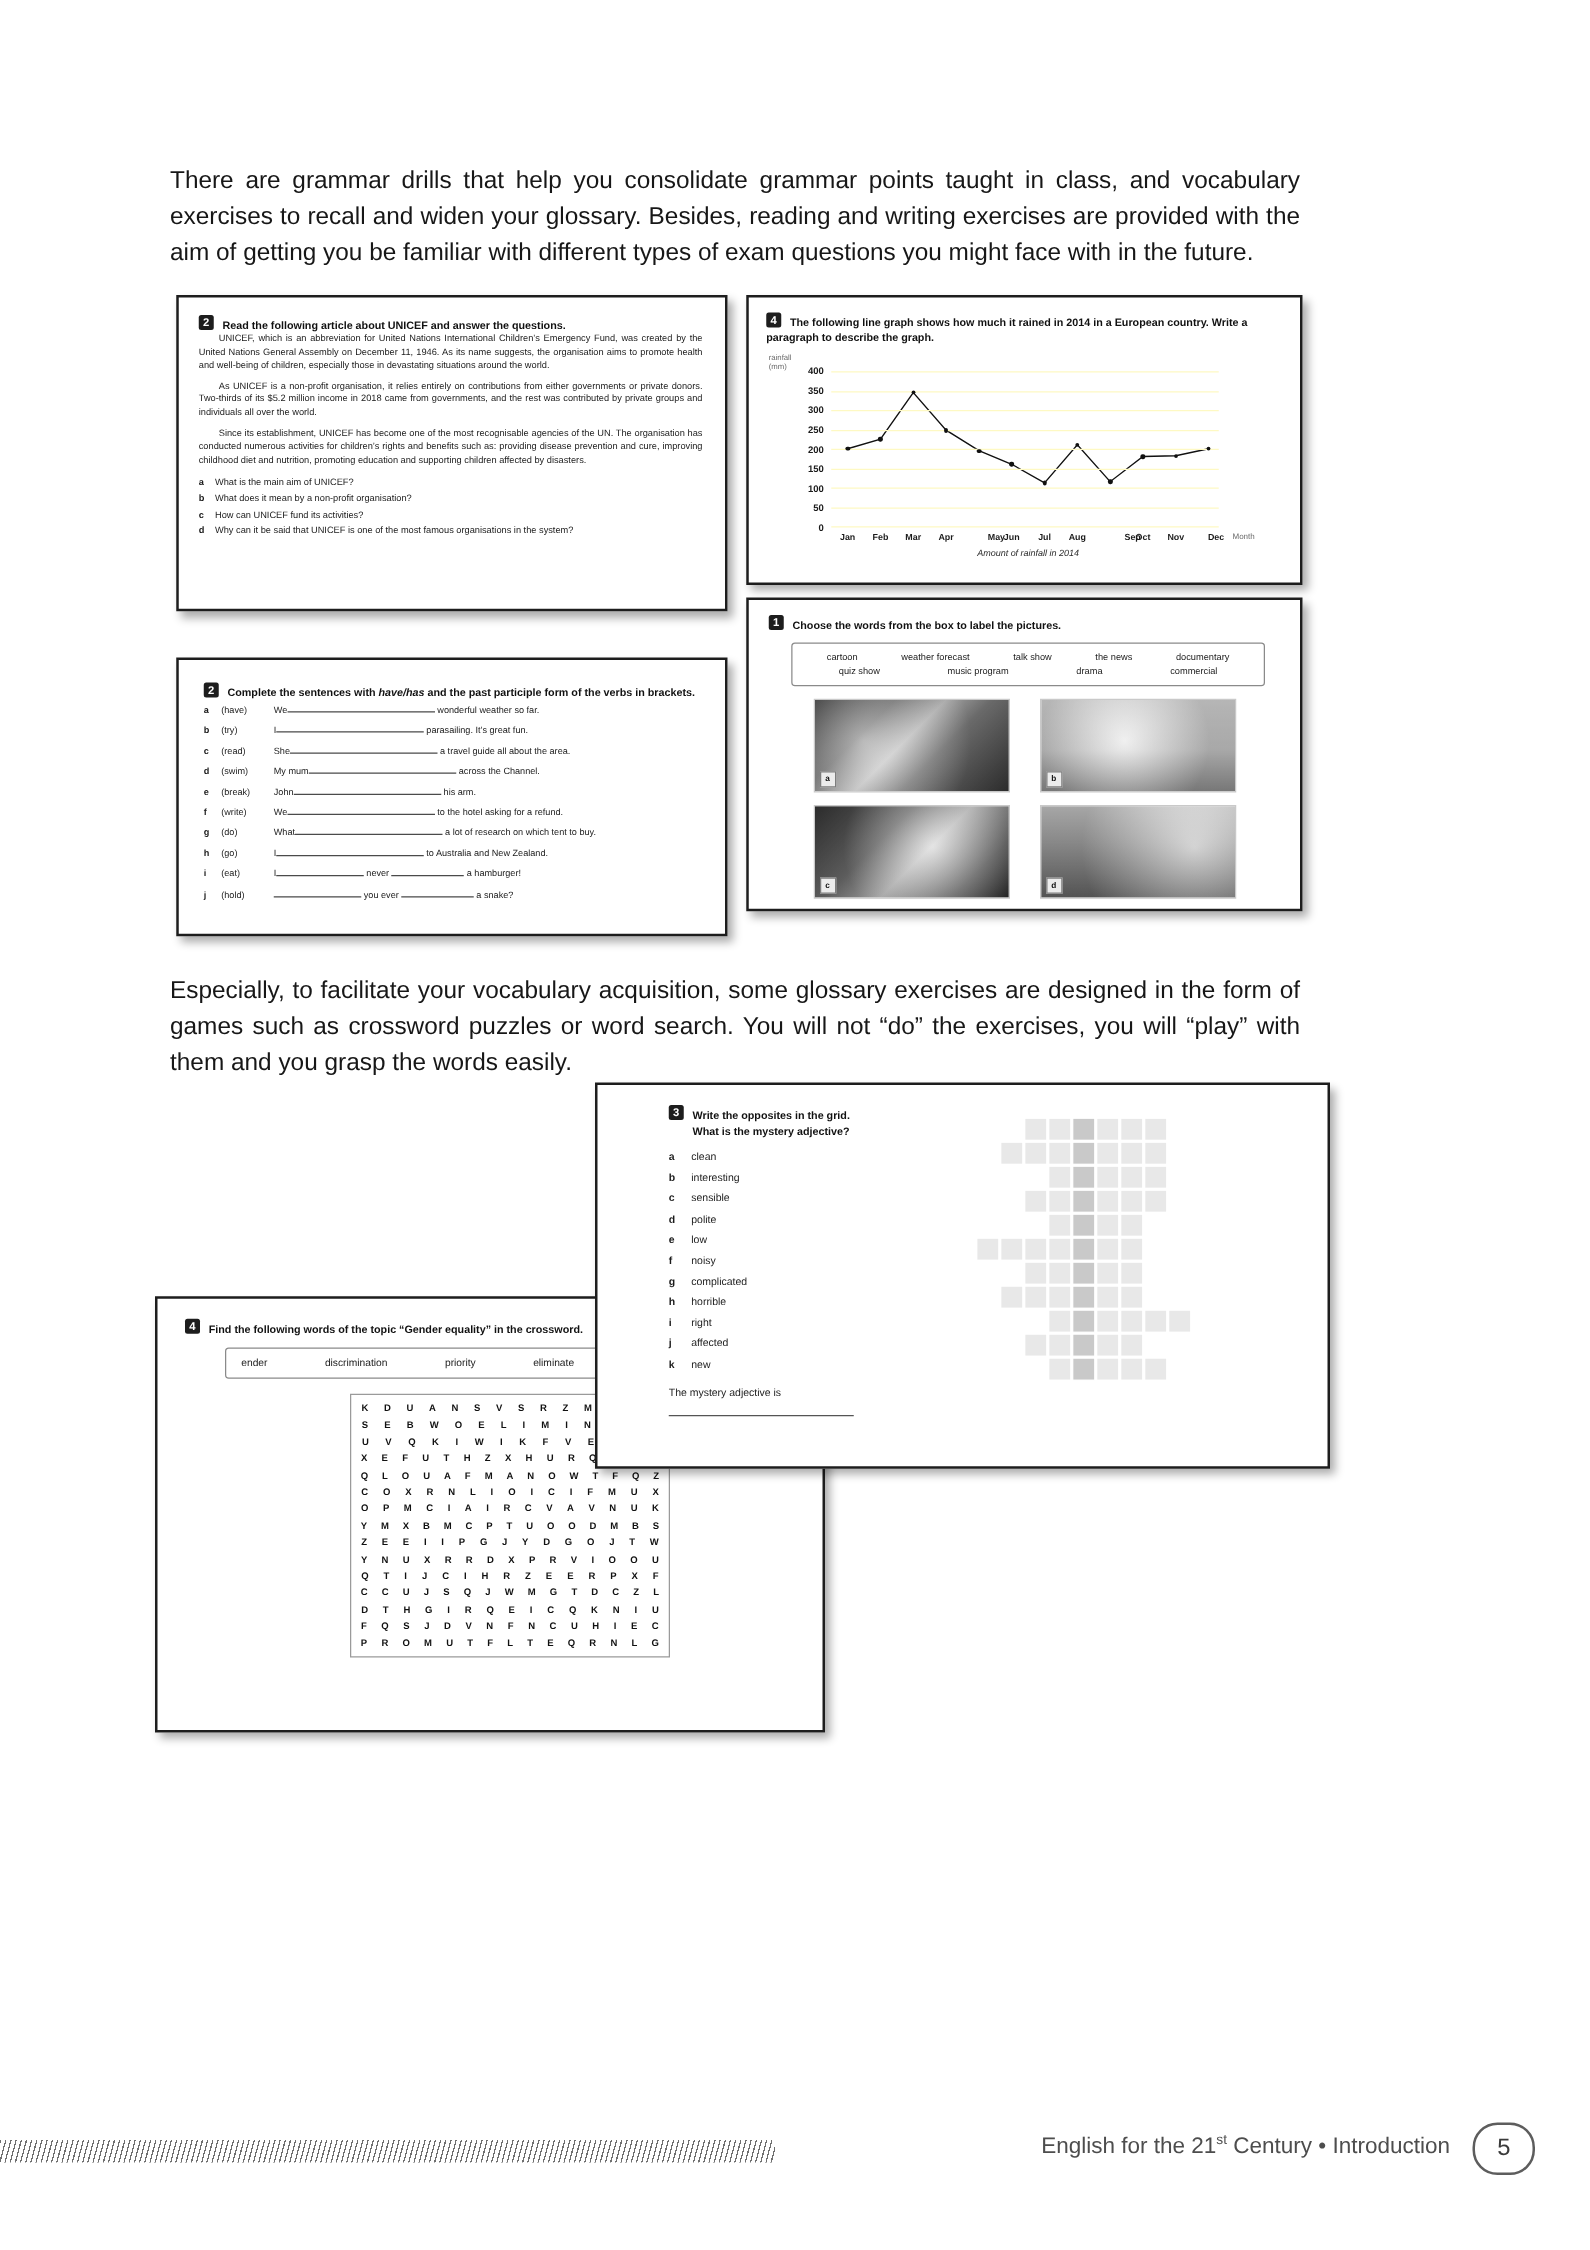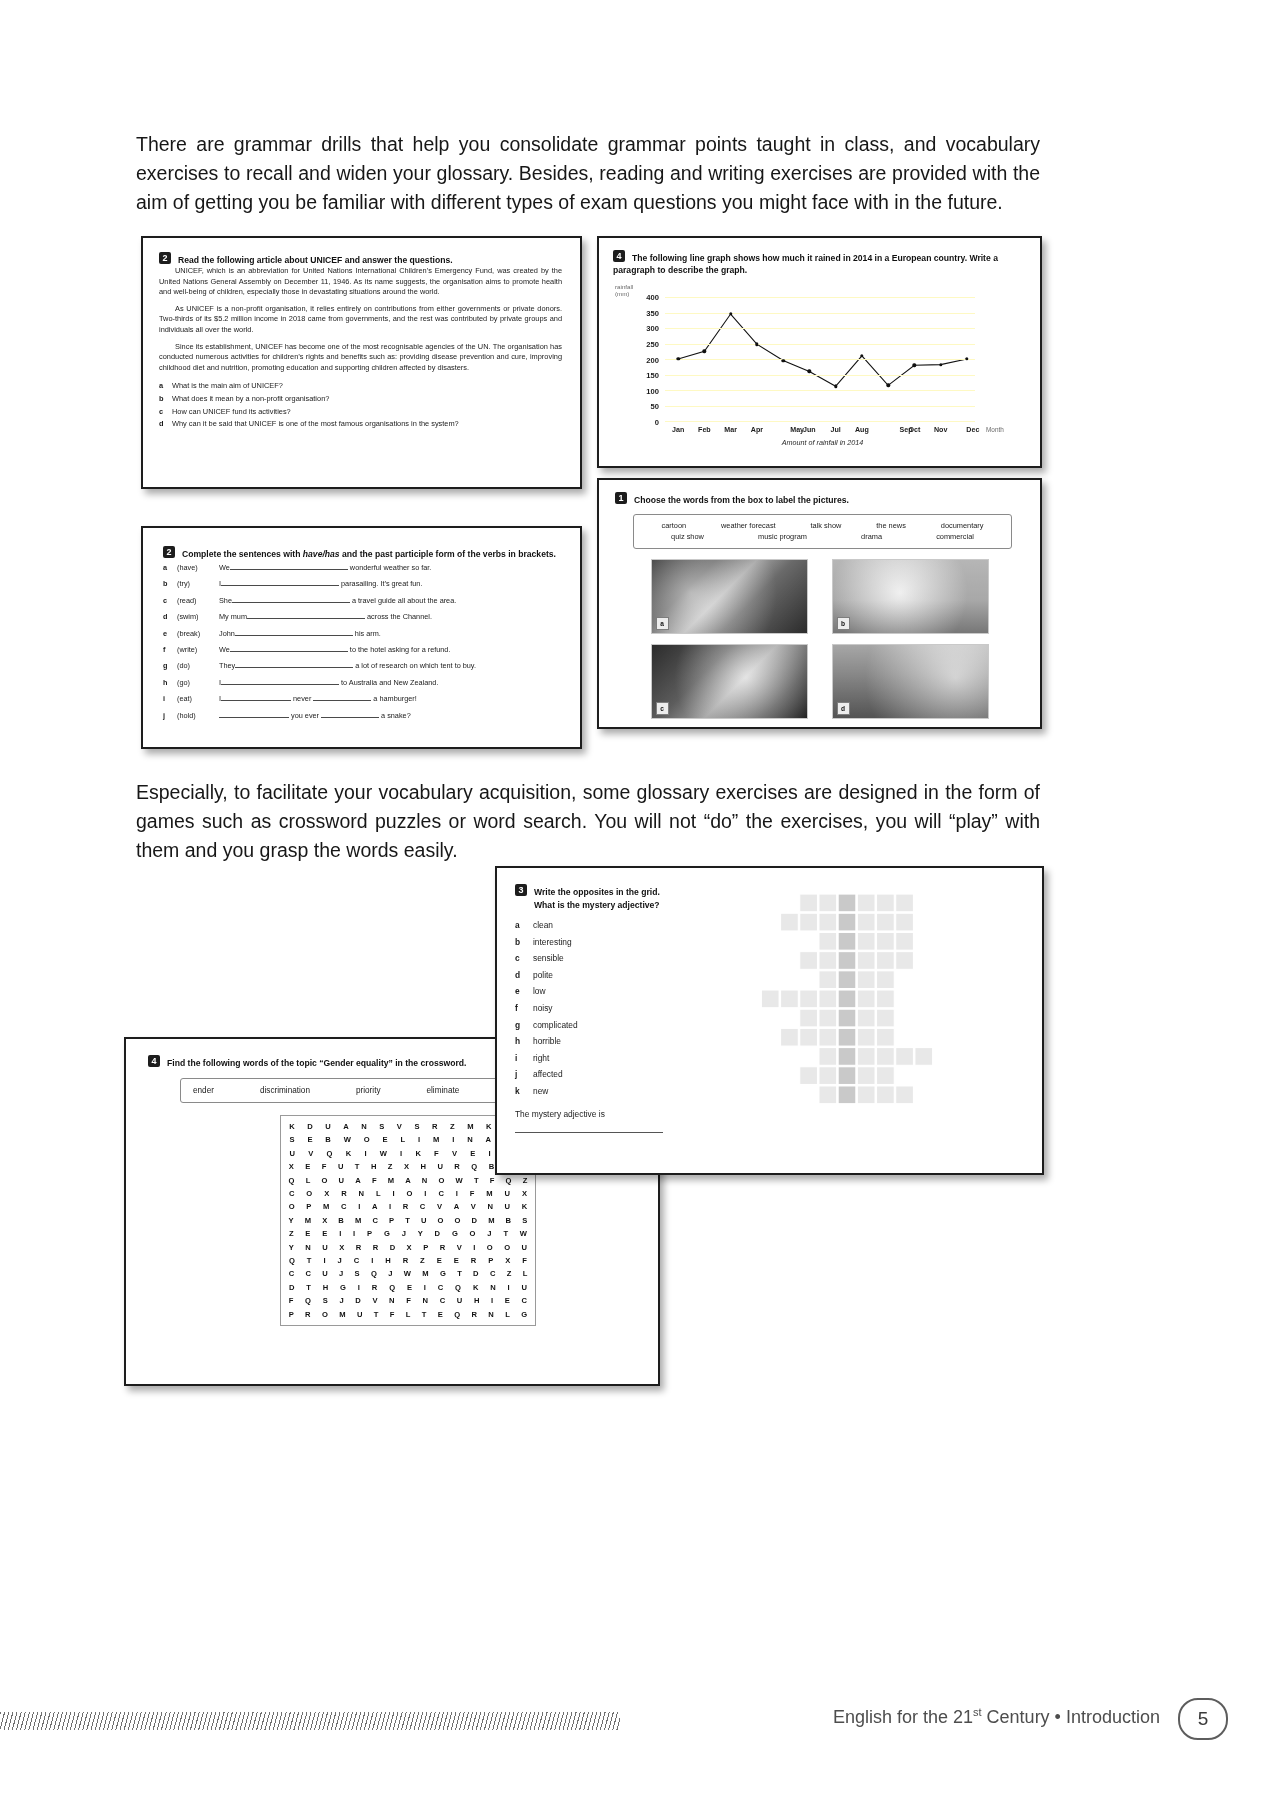--- a/index.html
+++ b/index.html
@@ -92,21 +92,21 @@
   .wordrow{display:flex;justify-content:space-around;font-size:7.4px;line-height:11px;color:#1b1b1b;}
   .pics{display:flex;flex-wrap:wrap;gap:10px 24px;justify-content:center;margin-top:10px;}
   .pic{position:relative;width:155px;height:73px;border:1px solid #c9c9c9;overflow:hidden;}
   .pic .tag{
     position:absolute;left:4px;bottom:3px;width:11px;height:11px;background:#ececec;
     border:.8px solid #7d7d7d;font-size:6.6px;font-weight:bold;line-height:11px;
     text-align:center;color:#111;
   }
 
   
-  #cardE{left:495px;top:866px;width:545px;height:305px;}
+  #cardE{left:476px;top:866px;width:545px;height:305px;padding-left:39px;}
   #cardE .inner{padding:16px 18px 0 18px;display:flex;}
   .opp-left{width:200px;}
   .opp-head{font-size:8.6px;font-weight:bold;line-height:13px;color:#111;}
   .opp-list{margin-top:5px;}
   .opp-row{display:flex;font-size:8.4px;line-height:16.6px;color:#1b1b1b;}
   .opp-row .let{width:18px;font-weight:bold;}
   .mystery{margin-top:9px;font-size:8.4px;color:#1b1b1b;}
   .mystery-line{margin-top:12px;width:148px;border-bottom:.9px solid #555;height:1px;}
   .grid-wrap{position:relative;flex:1;margin-left:6px;}
 
@@ -284,21 +284,21 @@
             <span class="sent"><span>John</span><span class="blank" style="width:118px"></span><span> his arm.</span></span>
           </div>
           <div class="g-row">
             <span class="let">f</span>
             <span class="verb">(write)</span>
             <span class="sent"><span>We</span><span class="blank" style="width:118px"></span><span> to the hotel asking for a refund.</span></span>
           </div>
           <div class="g-row">
             <span class="let">g</span>
             <span class="verb">(do)</span>
-            <span class="sent"><span>They</span><span class="blank" style="width:118px"></span><span> a lot of research on which tent to buy.</span></span>
+            <span class="sent"><span>What</span><span class="blank" style="width:118px"></span><span> a lot of research on which tent to buy.</span></span>
           </div>
           <div class="g-row">
             <span class="let">h</span>
             <span class="verb">(go)</span>
             <span class="sent"><span>I</span><span class="blank" style="width:118px"></span><span> to Australia and New Zealand.</span></span>
           </div>
           <div class="g-row">
             <span class="let">i</span>
             <span class="verb">(eat)</span>
             <span class="sent"><span>I</span><span class="blank" style="width:70px"></span><span> never </span><span class="blank" style="width:58px"></span><span> a hamburger!</span></span>

